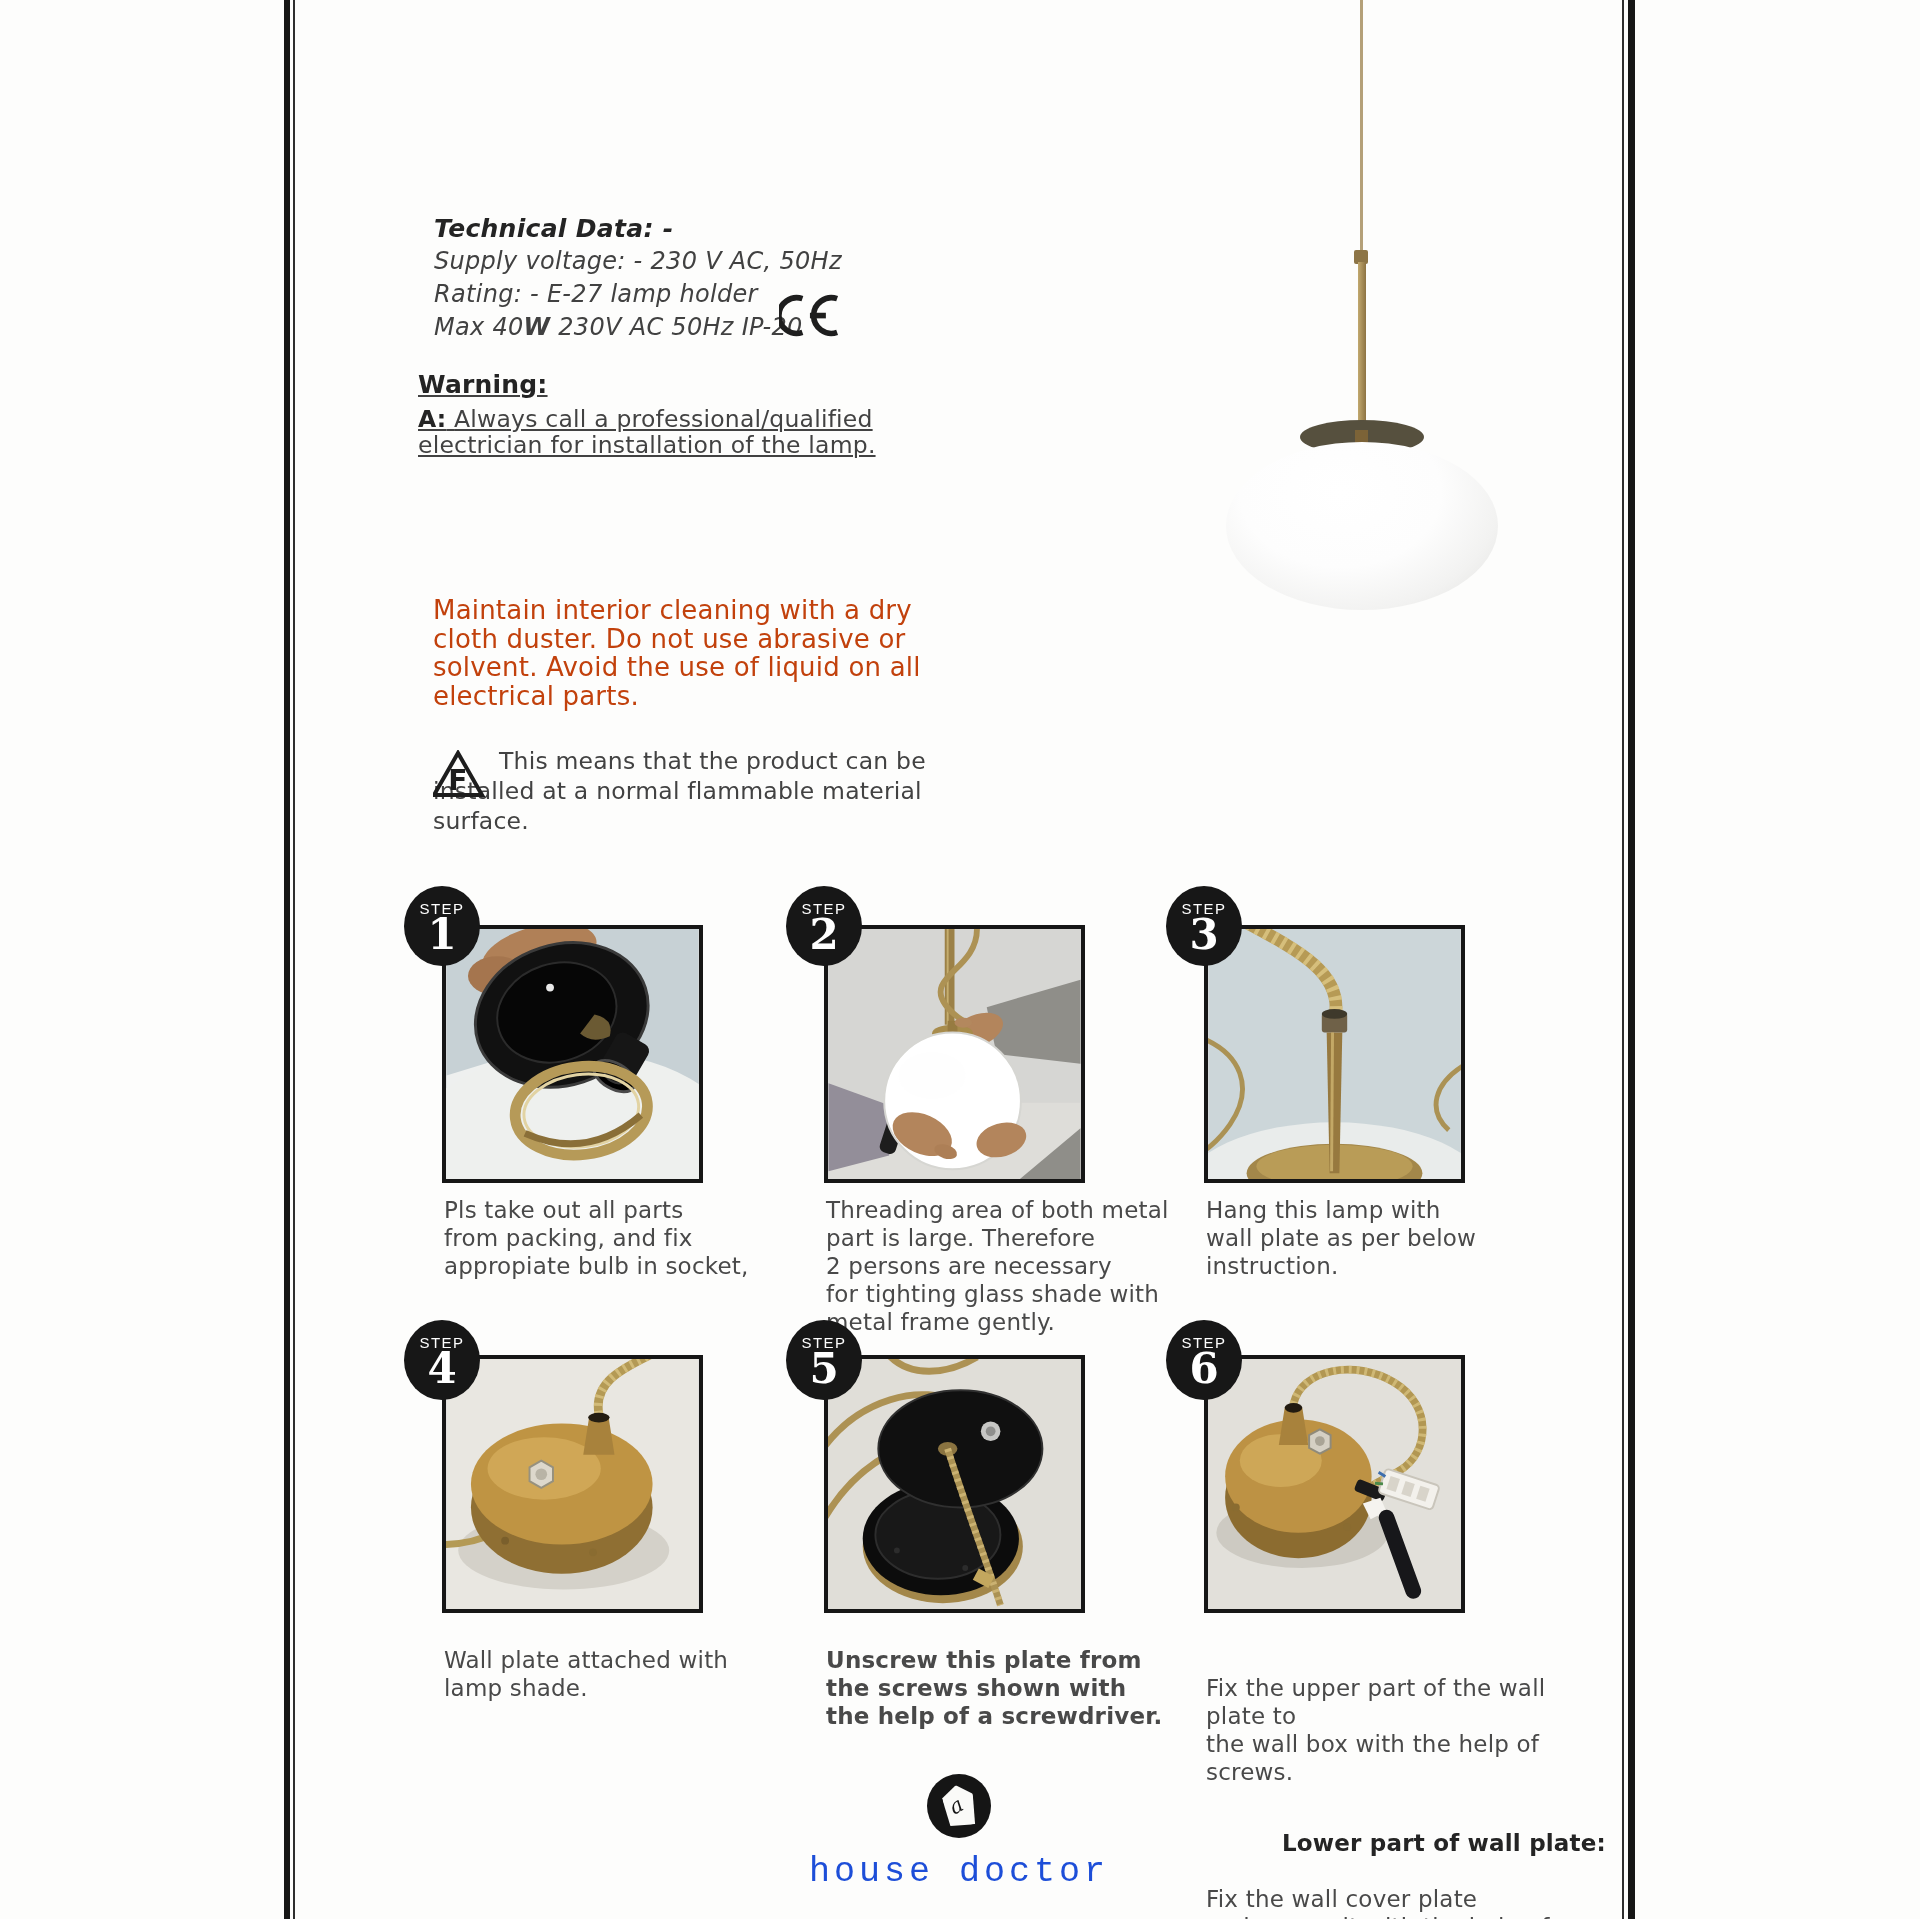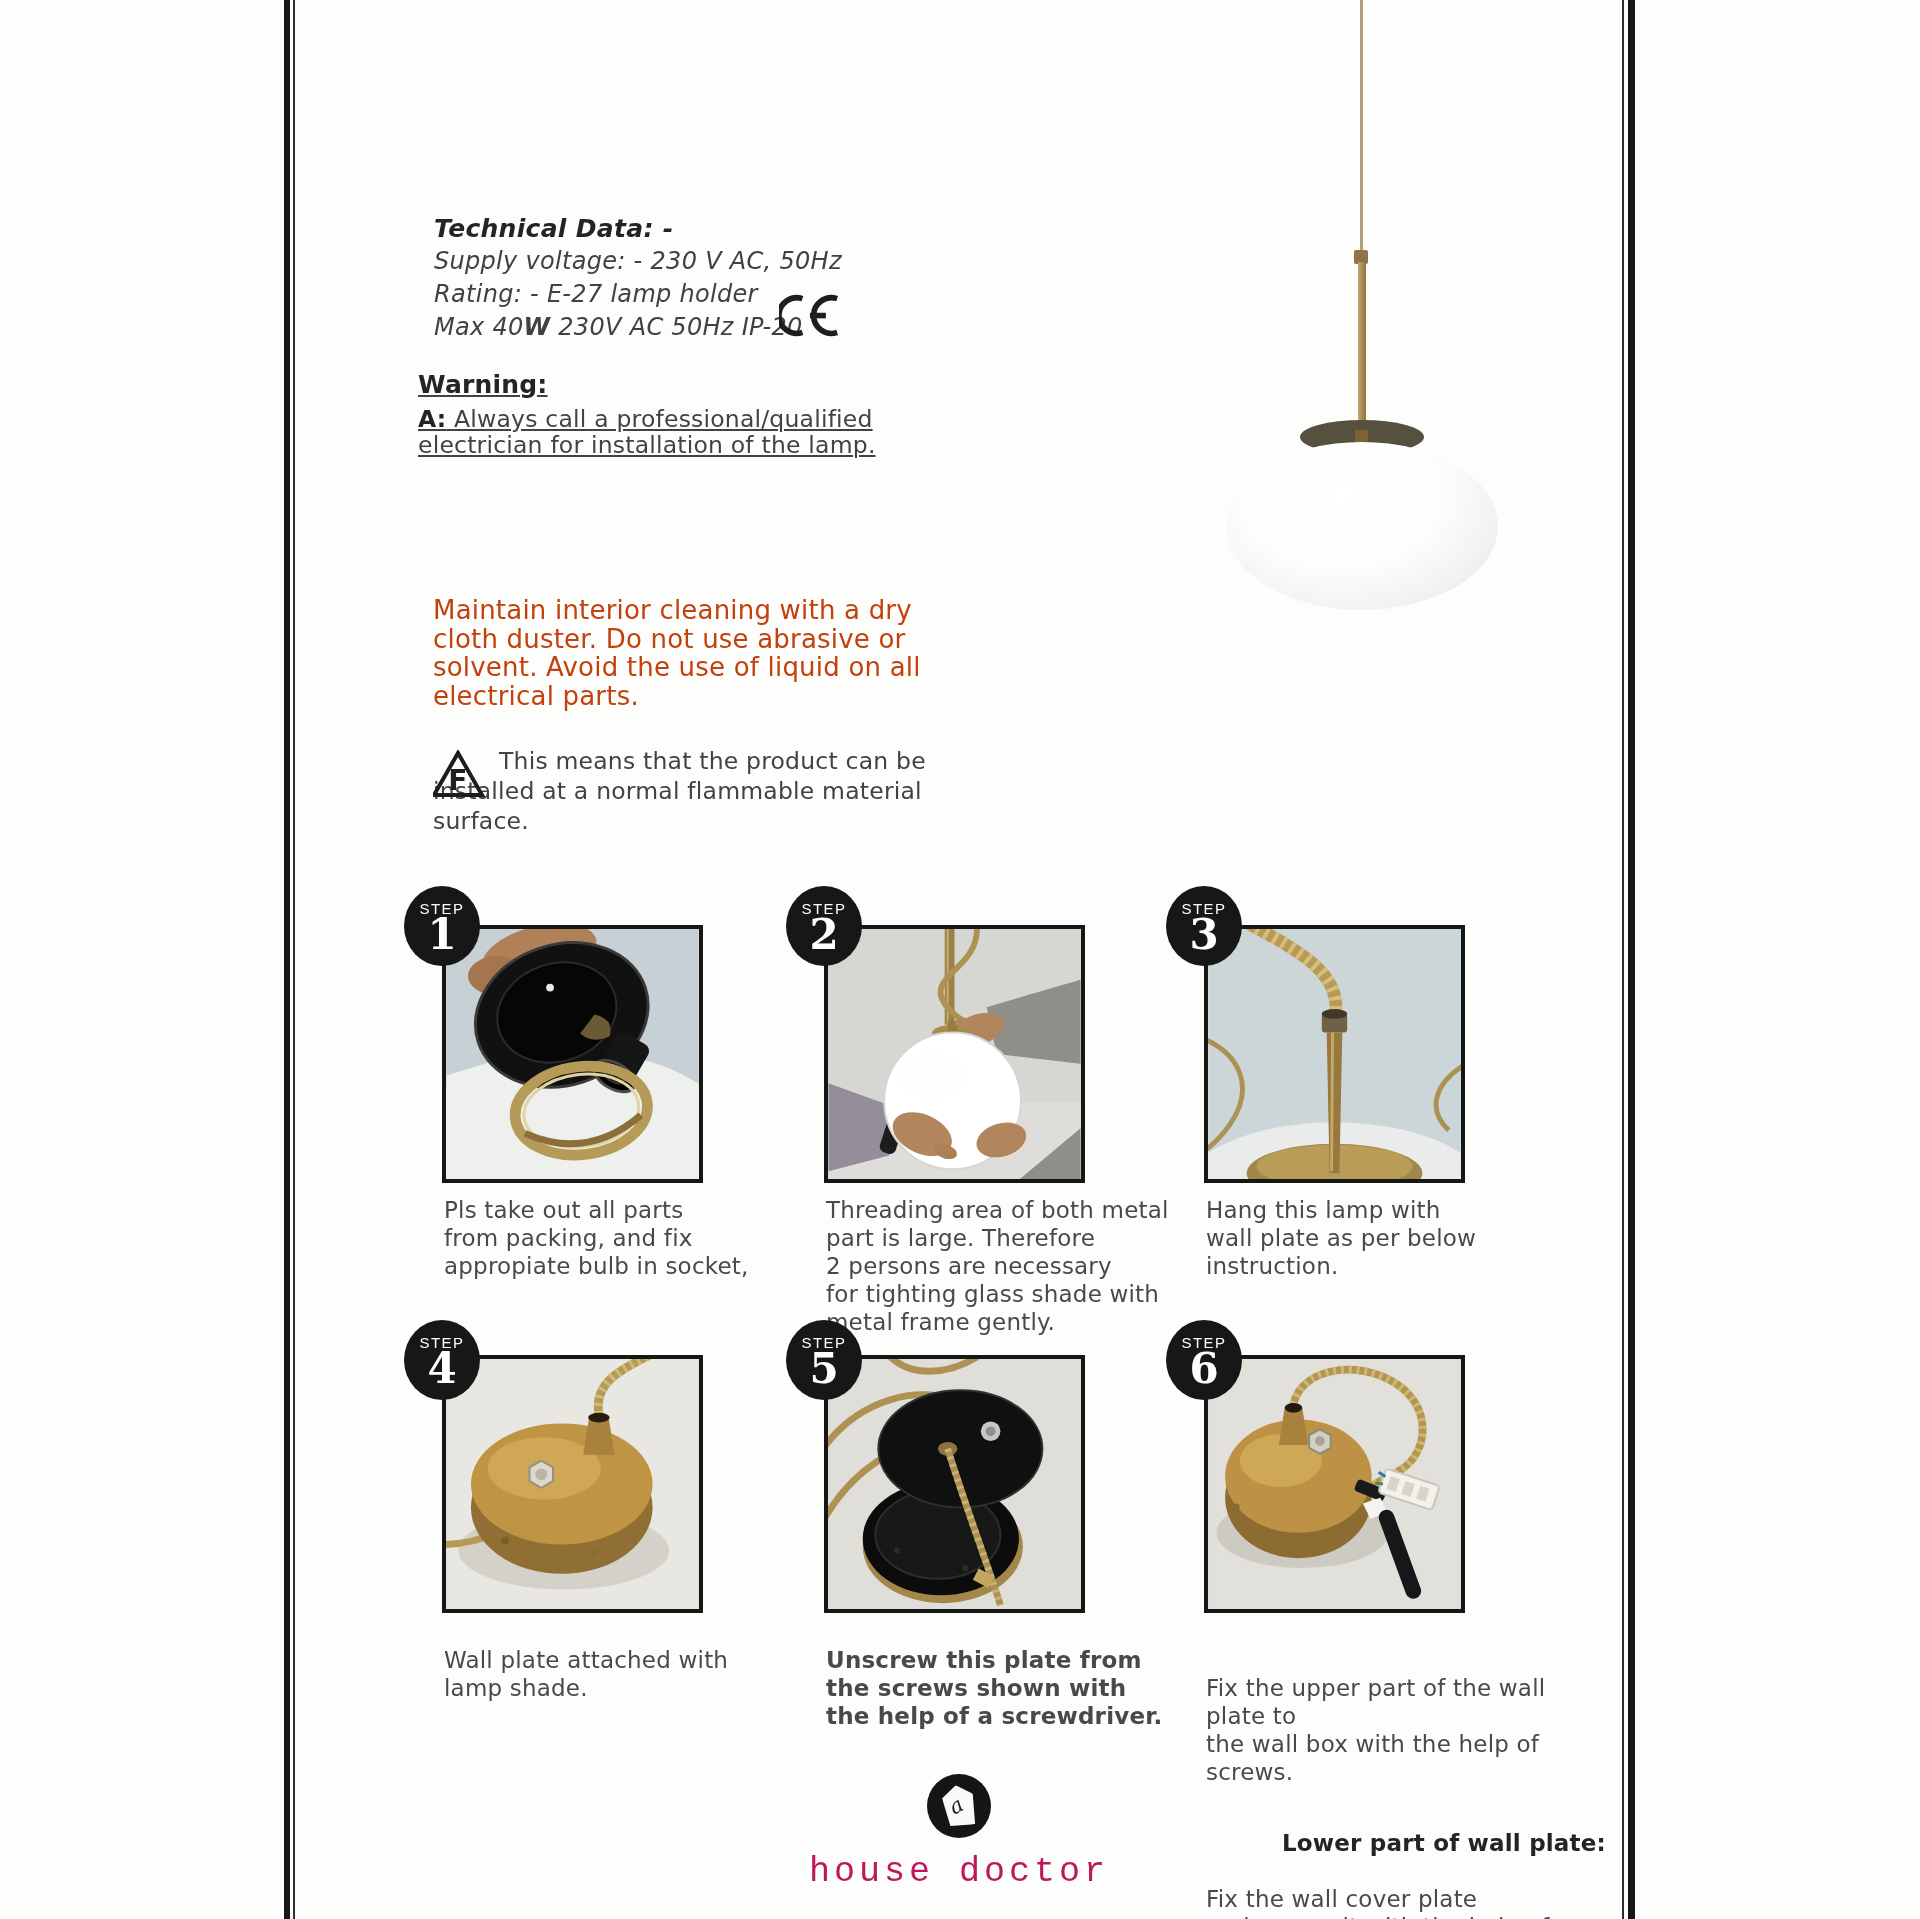--- a/index.html
+++ b/index.html
@@ -56,21 +56,21 @@
   .caption{position:absolute;font-size:23px;line-height:28px;color:#494949;white-space:pre-line;letter-spacing:.2px;}
   .cap-h{font-weight:700;color:#242424;margin:15px 0 0 0;white-space:pre-line;text-align:right;}
 
   
   .logo-circle{position:absolute;left:927px;top:1774px;width:64px;height:64px;border-radius:50%;background:#151515;z-index:2;}
   .logo-house{position:absolute;left:17px;top:11px;width:31px;height:42px;background:#fafaf8;
       clip-path:polygon(52% 0%,100% 28%,87% 100%,8% 92%,0% 24%);transform:rotate(-12deg);}
   .logo-a{position:absolute;left:6px;top:8px;font-family:"DejaVu Serif",serif;font-style:italic;font-size:21px;
       color:#151515;transform:rotate(-18deg);}
   .brand{position:absolute;left:296px;top:1852px;width:1326px;text-align:center;
-      font-family:"Liberation Mono",monospace;font-size:35px;letter-spacing:4px;color:#be185d;}
+      font-family:"Liberation Mono",monospace;font-size:35px;letter-spacing:4px;color:#1d4ed8;}
 
   .sr{position:absolute;width:1px;height:1px;overflow:hidden;clip-path:inset(50%);}
 </style>
 </head>
 <body>
 
 <div class="page">
 
   <div class="pv bl-thick"></div>
   <div class="pv bl-thin"></div>

